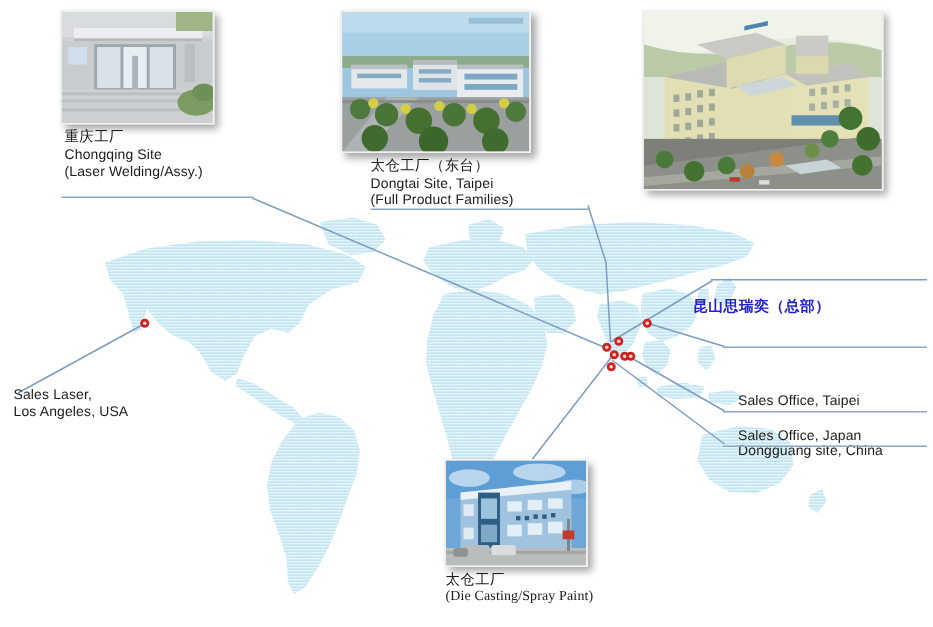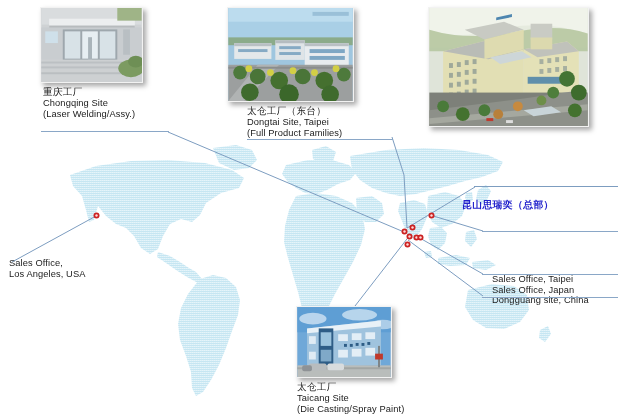--- a/index.html
+++ b/index.html
@@ -425,34 +425,33 @@
   <div class="label hq" style="left:462px; top:158px;margin-top:41px;">
     <div class="cn">昆山思瑞奕（总部）</div>
   </div>
   <div class="rule thick" style="left:474px; top:186px; width:144px;"></div>
 
   <div class="label" style="left:492px; top:237px;margin-top:48px;">
     <div>Sales Office, Japan</div>
   </div>
   <div class="rule" style="left:482px; top:231px; width:136px;"></div>
 
-  <div class="label" style="left:492px; top:274px;">
+  <div class="label" style="left:492px; top:262px;">
     <div>Sales Office, Taipei</div>
   </div>
   <div class="rule" style="left:482px; top:274px; width:136px;"></div>
 
   <div class="label" style="left:492px; top:295px;">
     <div>Dongguang site, China</div>
   </div>
   <div class="rule" style="left:482px; top:297px; width:136px;"></div>
 
   <div class="label" style="left:9px; top:258px;">
-    <div>Sales Office,</div>
+    <div>Sales Laser,</div>
     <div>Los Angeles, USA</div>
   </div>
 
-  <div class="label" style="left:297px; top:381px;">
+  <div class="label" style="left:297px; top:381px;font-family:Liberation Serif, serif;">
     <div class="cn">太仓工厂</div>
-    <div>Taicang Site</div>
     <div>(Die Casting/Spray Paint)</div>
   </div>
 
 </div>
 
 </body></html>

